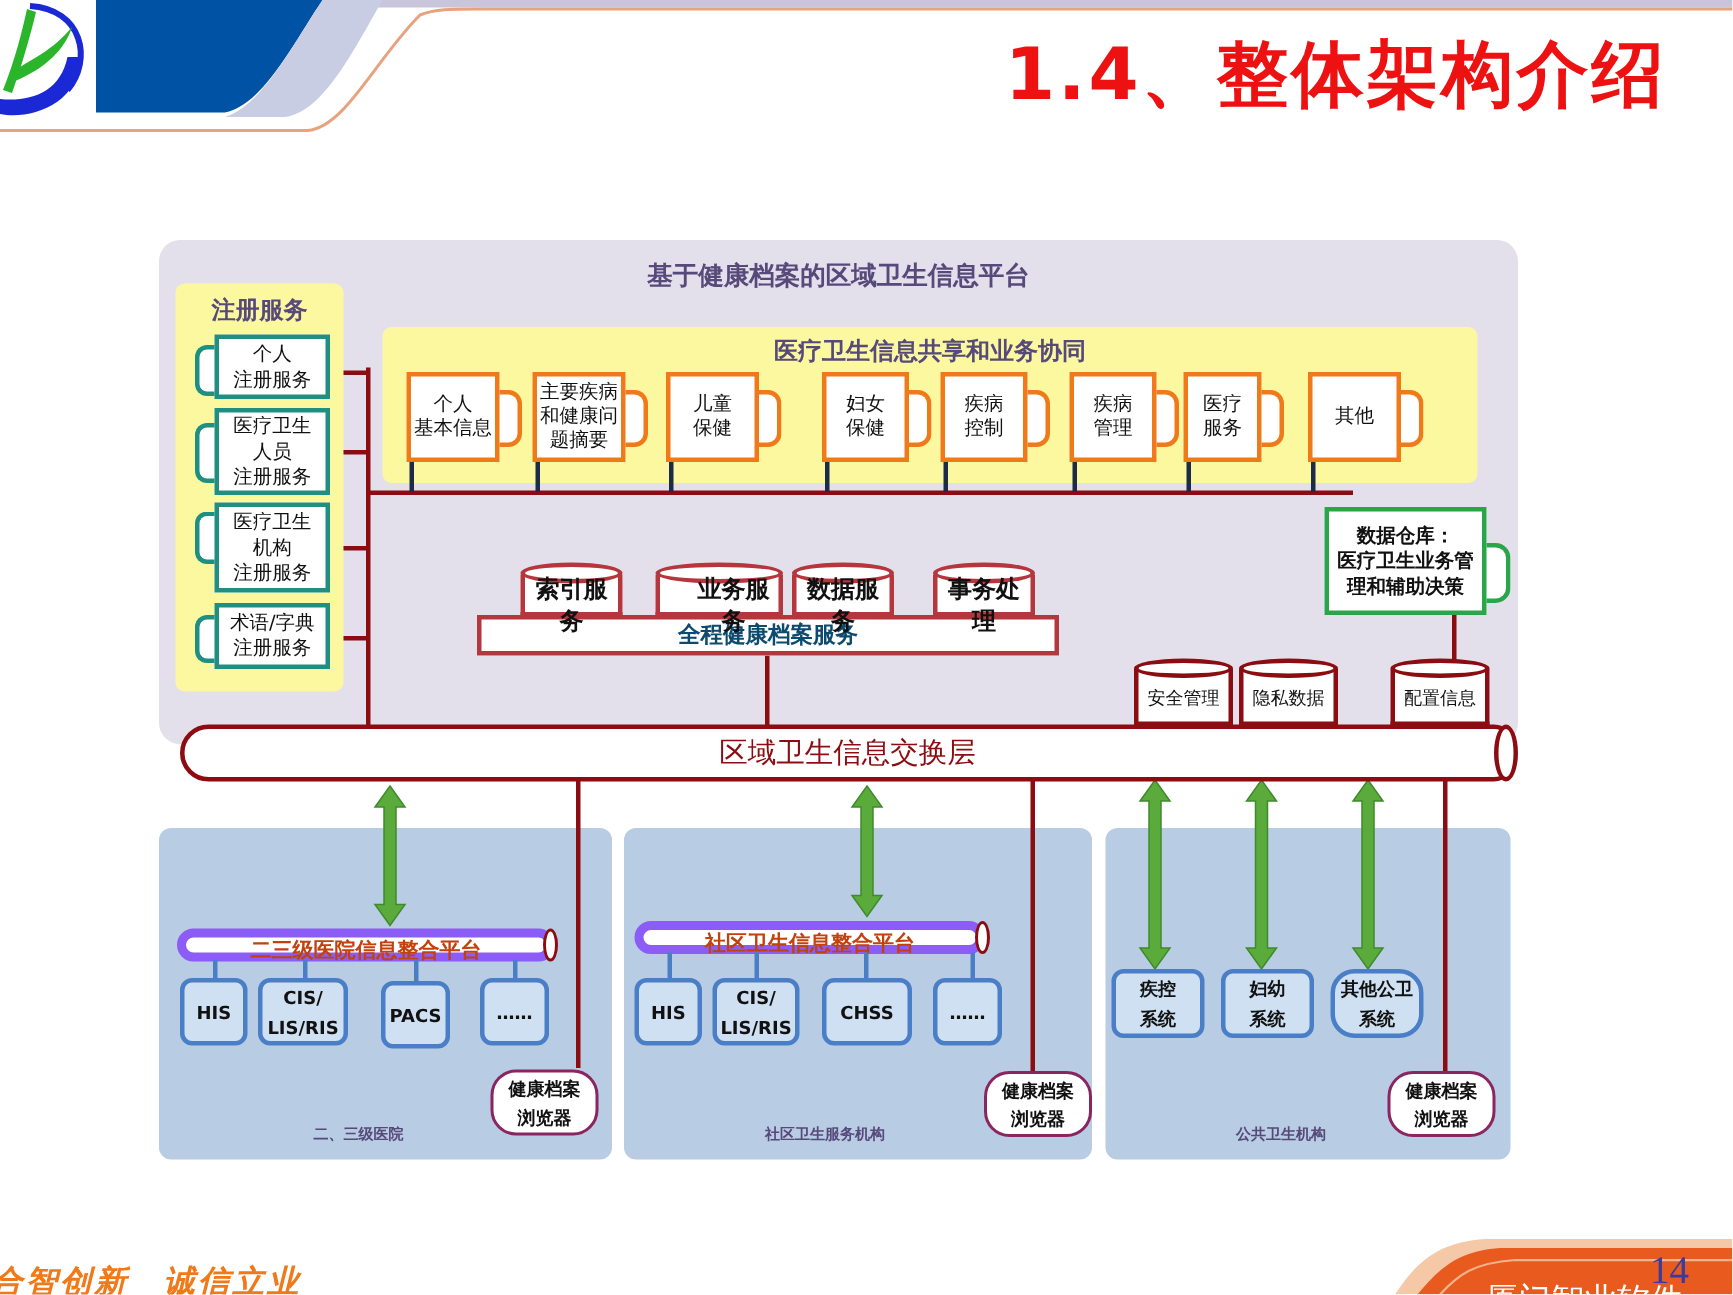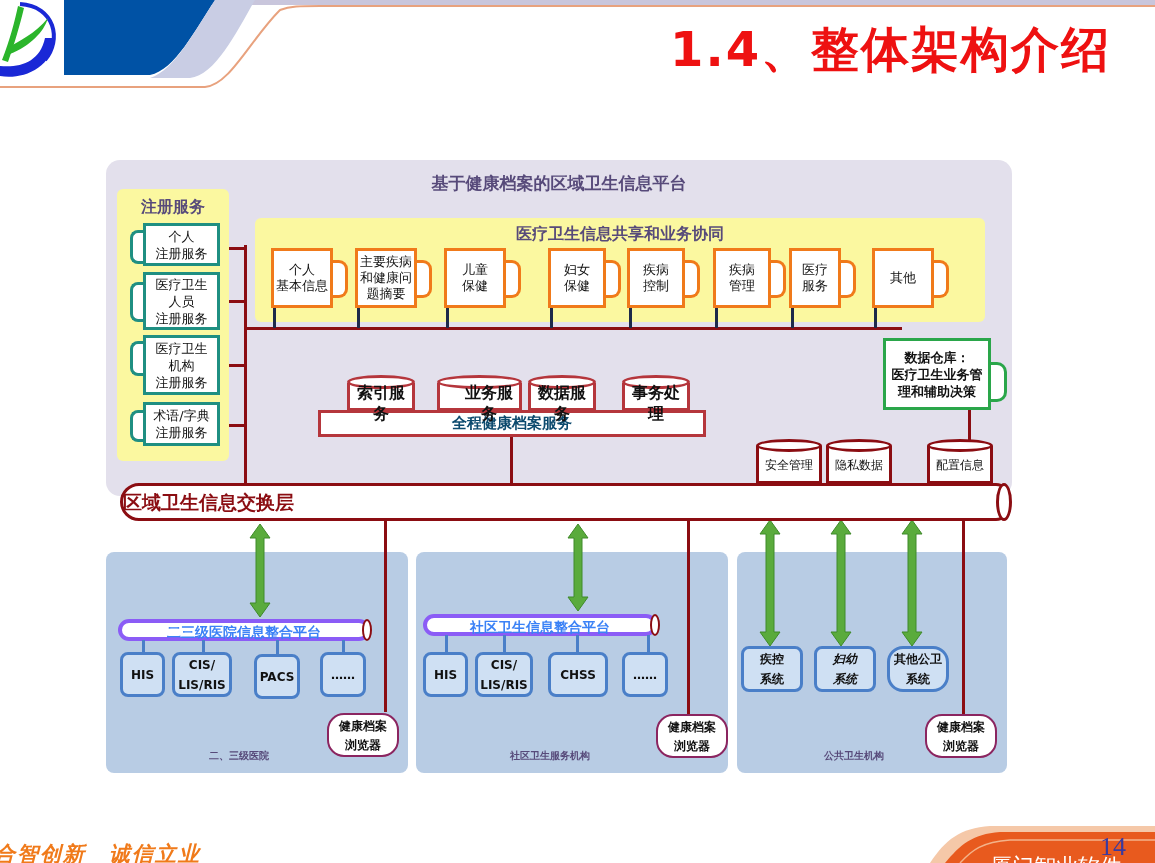--- a/index.html
+++ b/index.html
@@ -20,25 +20,25 @@
   .redline{position:absolute;background:#8b0d12;}
   .cyl-db{position:absolute;background:#fff;border:3px solid #b5363c;border-top:none;box-sizing:border-box;font-size:16px;font-weight:bold;text-align:center;color:#111;}
   .cyl-db::before{content:"";position:absolute;left:-3px;right:-3px;top:-8px;height:14px;border:3px solid #b5363c;border-radius:50%;background:#fff;box-sizing:border-box;}
   .cyl-db span{position:relative;z-index:1;}
   .ehr-bar{position:absolute;left:318px;top:410px;width:388px;height:27px;background:#fff;border:3px solid #b5363c;box-sizing:border-box;text-align:center;font-size:15px;font-weight:bold;line-height:21px;color:#0c4a6e;}
   .dw{position:absolute;left:883px;top:338px;width:108px;height:72px;background:#fff;border:3px solid #2aa64a;box-sizing:border-box;font-size:13px;font-weight:bold;line-height:17px;text-align:center;display:flex;align-items:center;justify-content:center;z-index:2;color:#111;}
   .dw-cyl{position:absolute;left:985px;top:362px;width:22px;height:40px;border:3px solid #2aa64a;border-left:none;border-radius:0 10px 10px 0;background:#fff;box-sizing:border-box;}
   .small-db{position:absolute;top:446px;width:66px;height:38px;background:#fff;border:3px solid #8b0d12;border-top:none;box-sizing:border-box;font-size:12px;line-height:15px;text-align:center;color:#111;}
   .small-db::before{content:"";position:absolute;left:-3px;right:-3px;top:-7px;height:13px;border:3px solid #8b0d12;border-radius:50%;background:#fff;box-sizing:border-box;}
   .small-db span{position:relative;z-index:1;display:block;padding-top:6px;}
-  .exchange{position:absolute;left:120px;top:483px;width:890px;height:38px;background:#fff;border:3px solid #8b0d12;border-radius:19px 14px 14px 19px;box-sizing:border-box;text-align:left;font-size:19px;font-weight:bold;line-height:32px;color:#8b0d12;z-index:3;}
+  .exchange{position:absolute;left:120px;top:483px;width:890px;height:38px;background:#fff;border:3px solid #8b0d12;border-radius:19px 14px 14px 19px;box-sizing:border-box;text-align:center;font-size:19px;font-weight:normal;line-height:32px;color:#8b0d12;z-index:3;}
   .exchange-end{position:absolute;left:996px;top:483px;width:16px;height:38px;border:3px solid #8b0d12;border-radius:50%;background:#fff;box-sizing:border-box;z-index:4;}
   .org{position:absolute;top:552px;height:221px;background:#b8cce4;border-radius:8px;}
   .org-label{position:absolute;bottom:10px;font-size:10px;font-weight:bold;color:#574a7a;}
-  .pipe{position:absolute;height:22px;background:#fff;border:4px solid #8b5cf6;border-radius:11px;box-sizing:border-box;font-size:14px;font-weight:bold;text-align:center;line-height:18px;color:#3b82f6;}
+  .pipe{position:absolute;height:22px;background:#fff;border:6px solid #8b5cf6;border-radius:11px;box-sizing:border-box;font-size:14px;font-weight:bold;text-align:center;line-height:18px;color:#c2410c;}
   .pipe-end{position:absolute;width:10px;height:22px;border:2px solid #8b0d12;border-radius:50%;background:#fff;box-sizing:border-box;}
   .sys{position:absolute;background:#cfe0f3;border:3px solid #4a7fc8;border-radius:8px;box-sizing:border-box;font-size:12px;font-weight:bold;text-align:center;color:#111;display:flex;align-items:center;justify-content:center;line-height:20px;}
   .bluestem{position:absolute;width:3px;background:#4a7fc8;}
   .browser{position:absolute;width:72px;height:44px;background:#fff;border:2px solid #8b2560;border-radius:17px;box-sizing:border-box;font-size:12px;font-weight:bold;line-height:19px;text-align:center;color:#111;padding-top:2px;z-index:2;}
   .footer-slogan{position:absolute;left:-6px;top:840px;font-size:21px;font-style:italic;font-weight:bold;color:#f07a1a;letter-spacing:2px;white-space:nowrap;}
   .footer-co{position:absolute;left:990px;top:852px;font-size:22px;color:#fff;white-space:nowrap;font-family:"DejaVu Serif",serif;}
   .page-no{position:absolute;left:1100px;top:832px;font-size:26px;color:#3a3aa0;font-family:"Liberation Serif",serif;}
 </style>
 </head>
 <body>
@@ -299,21 +299,21 @@
     <div>健康档案</div>
     <div>浏览器</div>
   </div>
 
 <div class="sys" style="left:741px;top:646px;width:62px;height:46px;">
     <div>
       <div>疾控</div>
       <div>系统</div>
     </div>
   </div>
-<div class="sys" style="left:814px;top:646px;width:62px;height:46px;font-style:italic;">
+<div class="sys" style="left:814px;top:646px;width:62px;height:46px;">
     <div>
       <div>妇幼</div>
       <div>系统</div>
     </div>
   </div>
 <div class="sys" style="left:887px;top:646px;width:62px;height:46px;border-radius:16px;">
     <div>
       <div>其他公卫</div>
       <div>系统</div>
     </div>

